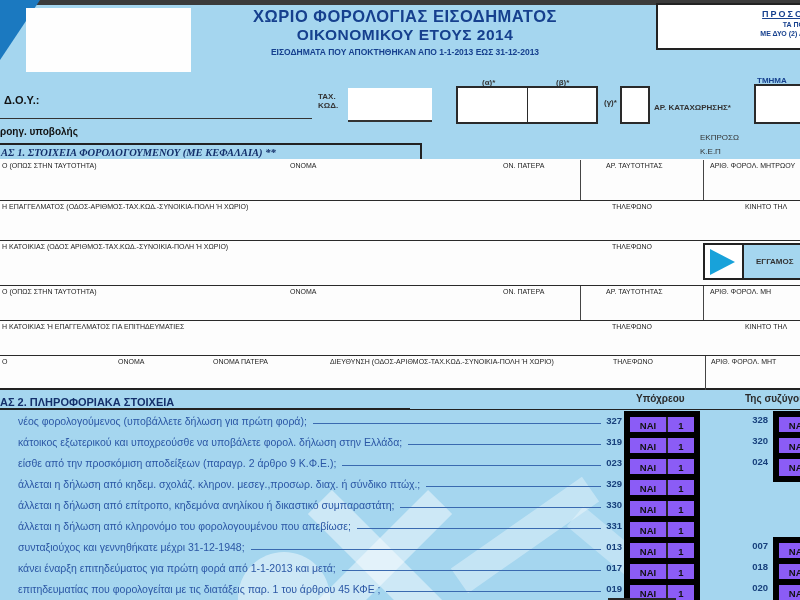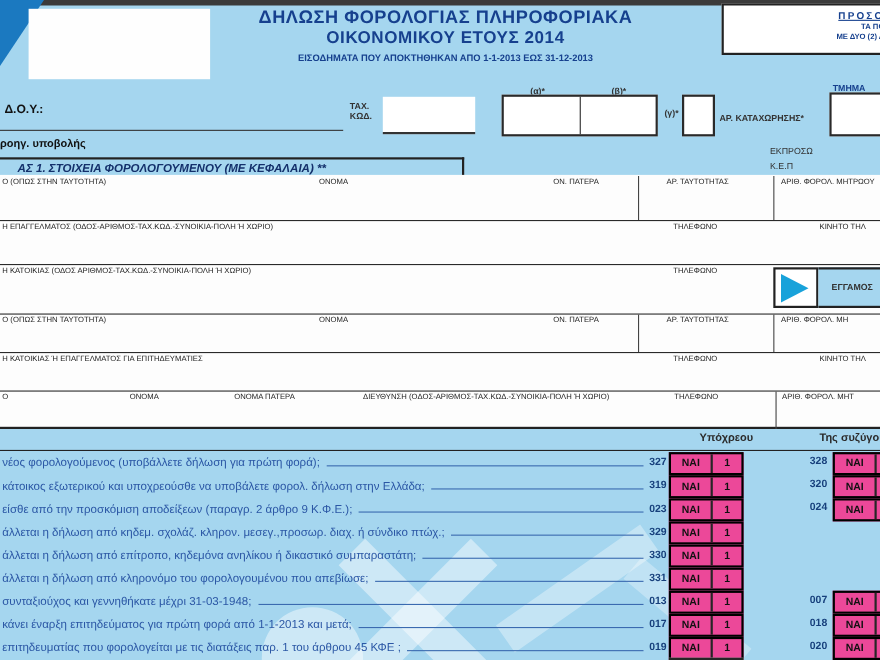--- a/index.html
+++ b/index.html
@@ -36,42 +36,42 @@
   .abbox .cell{flex:1;}
   .abbox .cell:first-child{border-right:1.5px solid #2a2a2a;}
   .gbox{left:620px;top:86px;width:30px;height:38px;border:2px solid #2a2a2a;}
   .reglab{left:654px;top:103px;font-size:8px;color:#333;font-weight:bold;}
   .regbox{left:754px;top:84px;width:60px;height:40px;border:2px solid #2a2a2a;}
   .prev{left:0;top:126px;font-size:10px;font-weight:bold;color:#111;}
   .rsmall{width:100px;text-align:left;font-size:8px;color:#333;font-weight:normal;}
   
   .p1band{left:0;top:143px;width:420px;height:16px;border-top:2px solid #222;border-bottom:2px solid #222;
           border-right:2px solid #222;box-sizing:content-box;}
-  .p1band span{display:block;padding-left:16px;line-height:16px;font-size:10.5px;font-weight:bold;
-               font-style:italic;color:#14306b;white-space:nowrap;}
+  .p1band span{display:block;padding-left:1px;line-height:16px;font-size:10.5px;font-weight:bold;
+               font-style:italic;color:#14306b;white-space:nowrap;font-family:Liberation Serif, serif;}
   .tbl1{left:0;top:159px;width:800px;height:231px;background:#fdfdfd;border-bottom:2px solid #222;box-sizing:border-box;}
   .hline{left:0;width:800px;border-top:1.5px solid #2a2a2a;height:0;}
   .vline{width:0;border-left:1.5px solid #444;}
   .cap{font-size:7px;color:#222;white-space:nowrap;}
   .tri-cell{left:703px;top:84px;width:41px;height:37px;background:#fff;border:2px solid #222;box-sizing:border-box;}
   .tri{left:5px;top:4px;width:0;height:0;border-left:25px solid #18a2da;border-top:13px solid transparent;
        border-bottom:13px solid transparent;}
   .eggamos{left:744px;top:84px;width:70px;height:37px;background:#a5d6ef;border:2px solid #222;border-left:none;
            box-sizing:border-box;font-size:8px;color:#333;line-height:33px;padding-left:12px;font-weight:bold;}
   
   .p2title{left:0;top:392px;width:410px;height:16px;border-bottom:2.5px solid #222;}
   .p2title span{font-size:11px;font-weight:bold;color:#14306b;line-height:15px;white-space:nowrap;}
   .p2underline{left:0;top:408.5px;width:800px;border-top:1.5px solid #222;height:0;}
   .colhdr{font-size:10px;color:#2b2b2b;font-weight:bold;}
-  .qrow{left:0;width:716px;height:21px;}
+  .qrow{left:16px;width:716px;height:21px;}
   .qleft{position:absolute;left:2px;top:0;width:604px;height:21px;display:flex;align-items:center;}
   .qtext{font-size:10.5px;color:#2b57a5;white-space:nowrap;}
   .leader{flex:1;min-width:6px;border-bottom:1.2px solid #3a6ab0;margin:0 5px 4px 6px;height:10px;}
   .code{font-size:9.5px;font-weight:bold;color:#17407c;}
-  .naibox{position:absolute;top:1px;width:64px;height:17px;background:#ec4899;border:2px solid #000000;
+  .naibox{position:absolute;top:1px;width:64px;height:17px;background:#8b5cf6;border:6px solid #000000;
           display:flex;box-sizing:content-box;}
   .naibox .nai{width:36px;border-right:2px solid #262626;text-align:center;font-size:9.5px;
                font-weight:bold;color:#111;line-height:17px;}
   .naibox .one{flex:1;text-align:center;font-size:9.5px;font-weight:bold;color:#111;line-height:17px;}
   .rcode{position:absolute;left:724px;top:4px;width:28px;text-align:right;}
   .sliver{left:608px;top:598px;width:64px;height:10px;background:#fff;border:2px solid #262626;}
   
   .wm{background:rgba(255,255,255,.45);}
   .wm-disc{left:238px;top:552px;width:92px;height:92px;border-radius:50%;}
   .wm-bar1{left:295px;top:545px;width:170px;height:34px;transform:rotate(45deg);}
@@ -83,21 +83,21 @@
 </head>
 <body>
 
 <div id="page">
 
   <div class="abs topstrip"></div>
   <div class="abs corner-tri"></div>
   <div class="abs logo-box"></div>
 
   <div class="abs titles">
-    <div class="t1 nw">ΔΗΛΩΣΗ ΦΟΡΟΛΟΓΙΑΣ ΠΛΗΡΟΦΟΡΙΑΚΑ</div>
+    <div class="t1 nw">ΧΩΡΙΟ ΦΟΡΟΛΟΓΙΑΣ ΕΙΣΟΔΗΜΑΤΟΣ</div>
     <div class="t2 nw">ΟΙΚΟΝΟΜΙΚΟΥ ΕΤΟΥΣ 2014</div>
     <div class="t3 nw">ΕΙΣΟΔΗΜΑΤΑ ΠΟΥ ΑΠΟΚΤΗΘΗΚΑΝ ΑΠΟ 1-1-2013 ΕΩΣ 31-12-2013</div>
   </div>
 
   <div class="abs attn">
     <div class="a1 nw">ΠΡΟΣΟ</div>
     <div class="a2 nw">ΤΑ ΠΟ</div>
     <div class="a3 nw">ΜΕ ΔΥΟ (2) Δ</div>
   </div>
   <div class="abs tmima nw">ΤΜΗΜΑ</div>
@@ -189,20 +189,23 @@
       <span class="abs cap" style="left:711px;top:199px">ΑΡΙΘ. ΦΟΡΟΛ. ΜΗΤ</span>
     </div>
   </div>
 
   <div class="abs wm wm-disc"></div>
   <div class="abs wm wm-bar1"></div>
   <div class="abs wm wm-bar2"></div>
   <div class="abs wm-bar3"></div>
   <div class="abs wm-bar4"></div>
 
+  <div class="abs p2title">
+    <span>ΑΣ 2. ΠΛΗΡΟΦΟΡΙΑΚΑ ΣΤΟΙΧΕΙΑ</span>
+  </div>
   <span class="abs colhdr nw" style="left:636px;top:393px">Υπόχρεου</span>
   <span class="abs colhdr nw" style="left:745px;top:393px">Της συζύγου</span>
   <div class="abs p2underline"></div>
 
   <div class="abs qrow z2" style="top:410px">
     <div class="qleft">
         <span class="qtext">νέος φορολογούμενος (υποβάλλετε δήλωση για πρώτη φορά);</span>
         <div class="leader"></div>
         <span class="code">327</span>
       </div>
@@ -282,21 +285,21 @@
         <span class="code">331</span>
       </div>
     <div class="naibox" style="left:608px">
         <span class="nai">ΝΑΙ</span>
         <span class="one">1</span>
       </div>
   </div>
 
   <div class="abs qrow z2" style="top:536px">
     <div class="qleft">
-        <span class="qtext">συνταξιούχος και γεννηθήκατε μέχρι 31-03-1948;</span>
+        <span class="qtext">συνταξιούχος και γεννηθήκατε μέχρι 31-12-1948;</span>
         <div class="leader"></div>
         <span class="code">013</span>
       </div>
     <div class="naibox" style="left:608px">
         <span class="nai">ΝΑΙ</span>
         <span class="one">1</span>
       </div>
     <span class="rcode code">007</span>
     <div class="naibox" style="left:757px">
         <span class="nai">ΝΑΙ</span>

